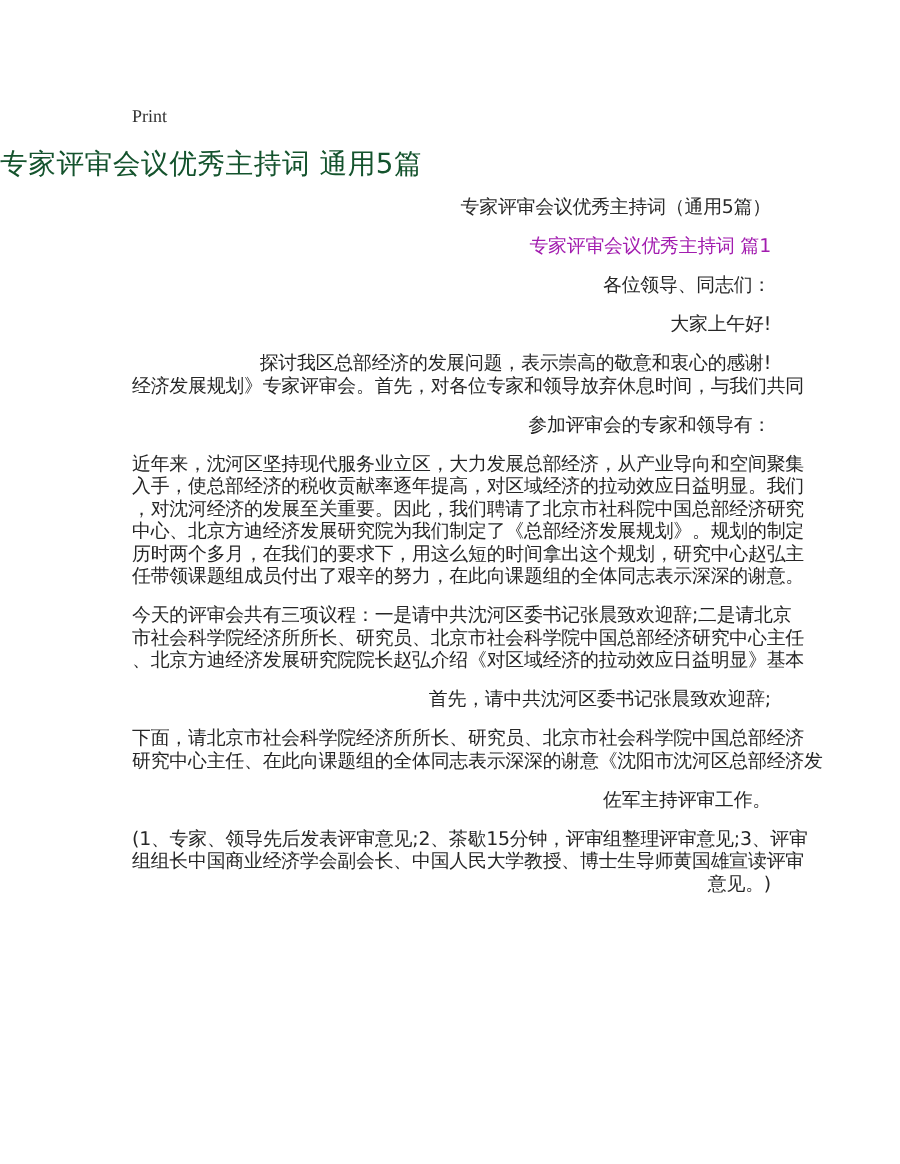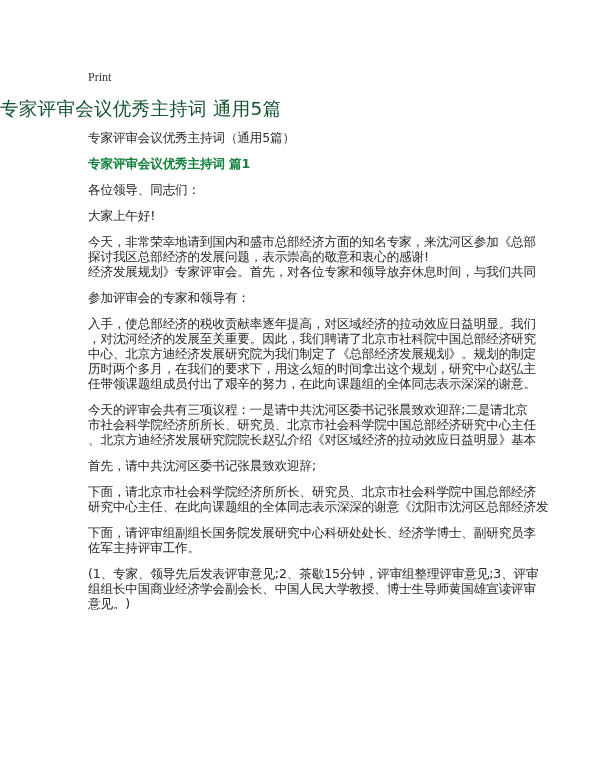--- a/index.html
+++ b/index.html
@@ -52,25 +52,26 @@
     color: #262626;
   }
   .line {
     display: block;
     white-space: nowrap;
     height: 15px;
     letter-spacing: -0.15px;
   }
   .para {
     margin: 0 0 11px 0;
+    text-align: right;
   }
   .subtitle { color: #2a2a2a; }
   .section-heading {
-    font-weight: bold;
-    color: #15803d;
+    font-weight: normal;
+    color: #a21caf;
   }
 </style>
 </head>
 <body>
 
 <div class="page">
 
   <div class="print-label">Print</div>
 
   <div class="doc-title">专家评审会议优秀主持词 通用5篇</div>
@@ -87,30 +88,30 @@
 
     <div class="para">
       <span class="line">各位领导、同志们：</span>
     </div>
 
     <div class="para">
       <span class="line">大家上午好!</span>
     </div>
 
     <div class="para">
-      <span class="line">今天，非常荣幸地请到国内和盛市总部经济方面的知名专家，来沈河区参加《总部</span>
       <span class="line">探讨我区总部经济的发展问题，表示崇高的敬意和衷心的感谢!</span>
       <span class="line">经济发展规划》专家评审会。首先，对各位专家和领导放弃休息时间，与我们共同</span>
     </div>
 
     <div class="para">
       <span class="line">参加评审会的专家和领导有：</span>
     </div>
 
     <div class="para">
+      <span class="line">近年来，沈河区坚持现代服务业立区，大力发展总部经济，从产业导向和空间聚集</span>
       <span class="line">入手，使总部经济的税收贡献率逐年提高，对区域经济的拉动效应日益明显。我们</span>
       <span class="line">，对沈河经济的发展至关重要。因此，我们聘请了北京市社科院中国总部经济研究</span>
       <span class="line">中心、北京方迪经济发展研究院为我们制定了《总部经济发展规划》。规划的制定</span>
       <span class="line">历时两个多月，在我们的要求下，用这么短的时间拿出这个规划，研究中心赵弘主</span>
       <span class="line">任带领课题组成员付出了艰辛的努力，在此向课题组的全体同志表示深深的谢意。</span>
     </div>
 
     <div class="para">
       <span class="line">今天的评审会共有三项议程：一是请中共沈河区委书记张晨致欢迎辞;二是请北京</span>
       <span class="line">市社会科学院经济所所长、研究员、北京市社会科学院中国总部经济研究中心主任</span>
@@ -120,21 +121,20 @@
     <div class="para">
       <span class="line">首先，请中共沈河区委书记张晨致欢迎辞;</span>
     </div>
 
     <div class="para">
       <span class="line">下面，请北京市社会科学院经济所所长、研究员、北京市社会科学院中国总部经济</span>
       <span class="line">研究中心主任、在此向课题组的全体同志表示深深的谢意《沈阳市沈河区总部经济发</span>
     </div>
 
     <div class="para">
-      <span class="line">下面，请评审组副组长国务院发展研究中心科研处处长、经济学博士、副研究员李</span>
       <span class="line">佐军主持评审工作。</span>
     </div>
 
     <div class="para">
       <span class="line">(1、专家、领导先后发表评审意见;2、茶歇15分钟，评审组整理评审意见;3、评审</span>
       <span class="line">组组长中国商业经济学会副会长、中国人民大学教授、博士生导师黄国雄宣读评审</span>
       <span class="line">意见。)</span>
     </div>
 
   </div>

